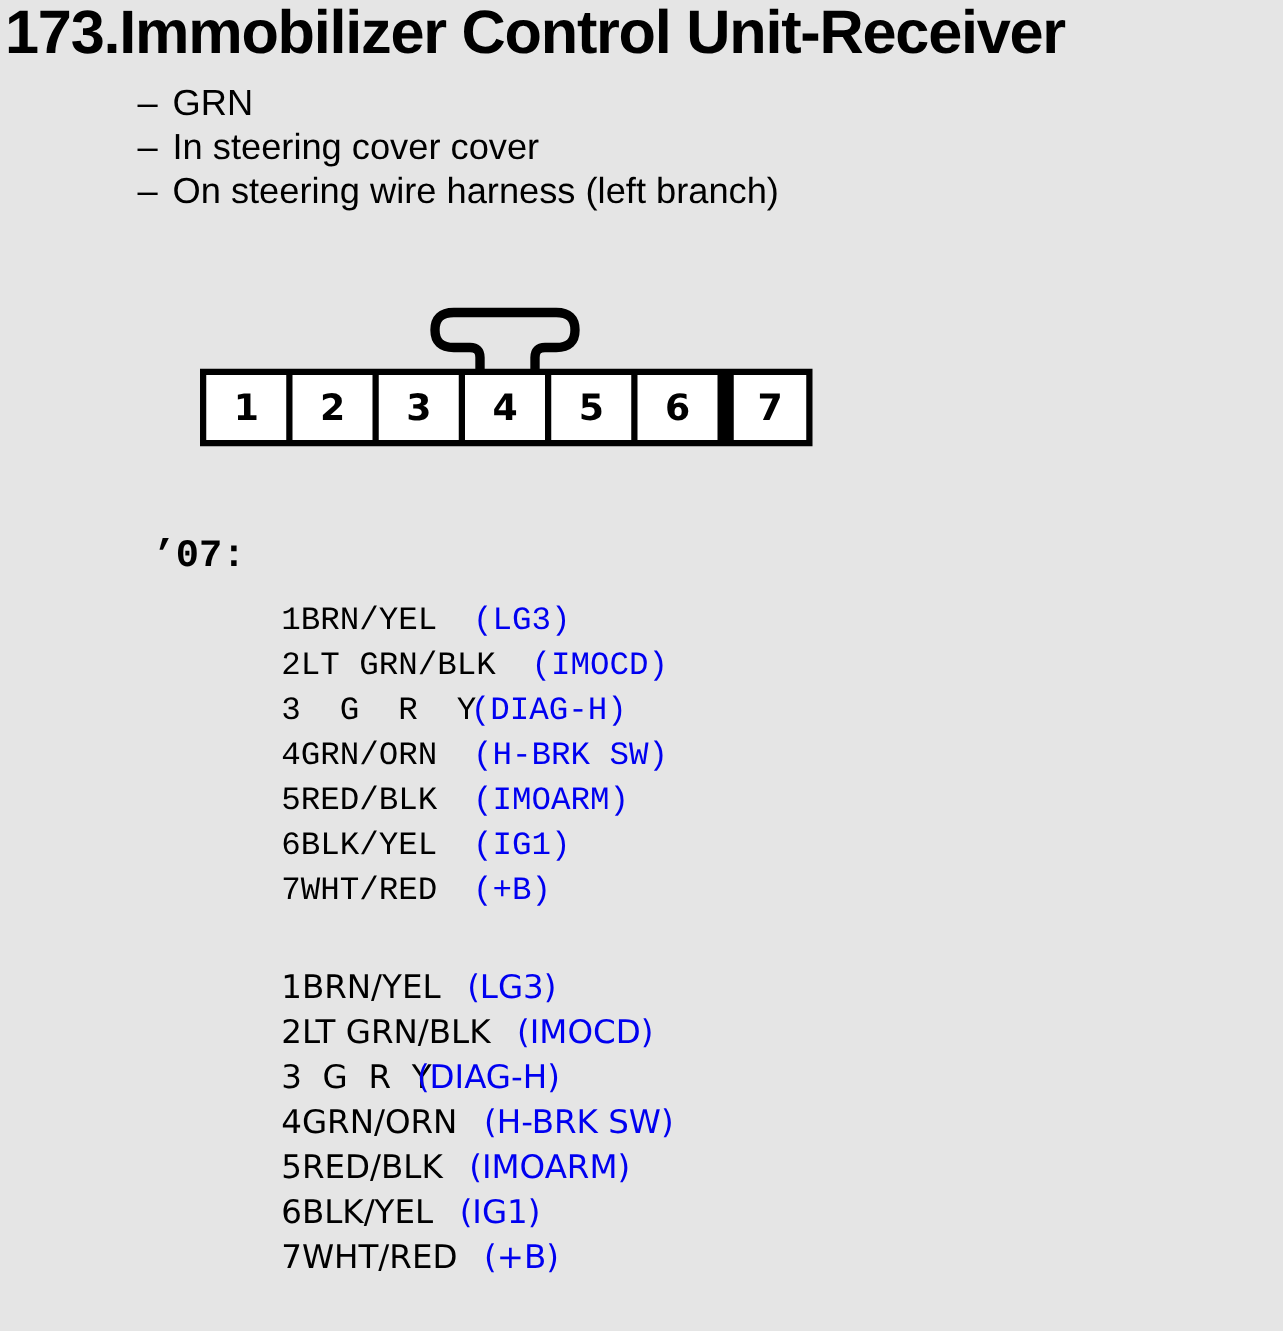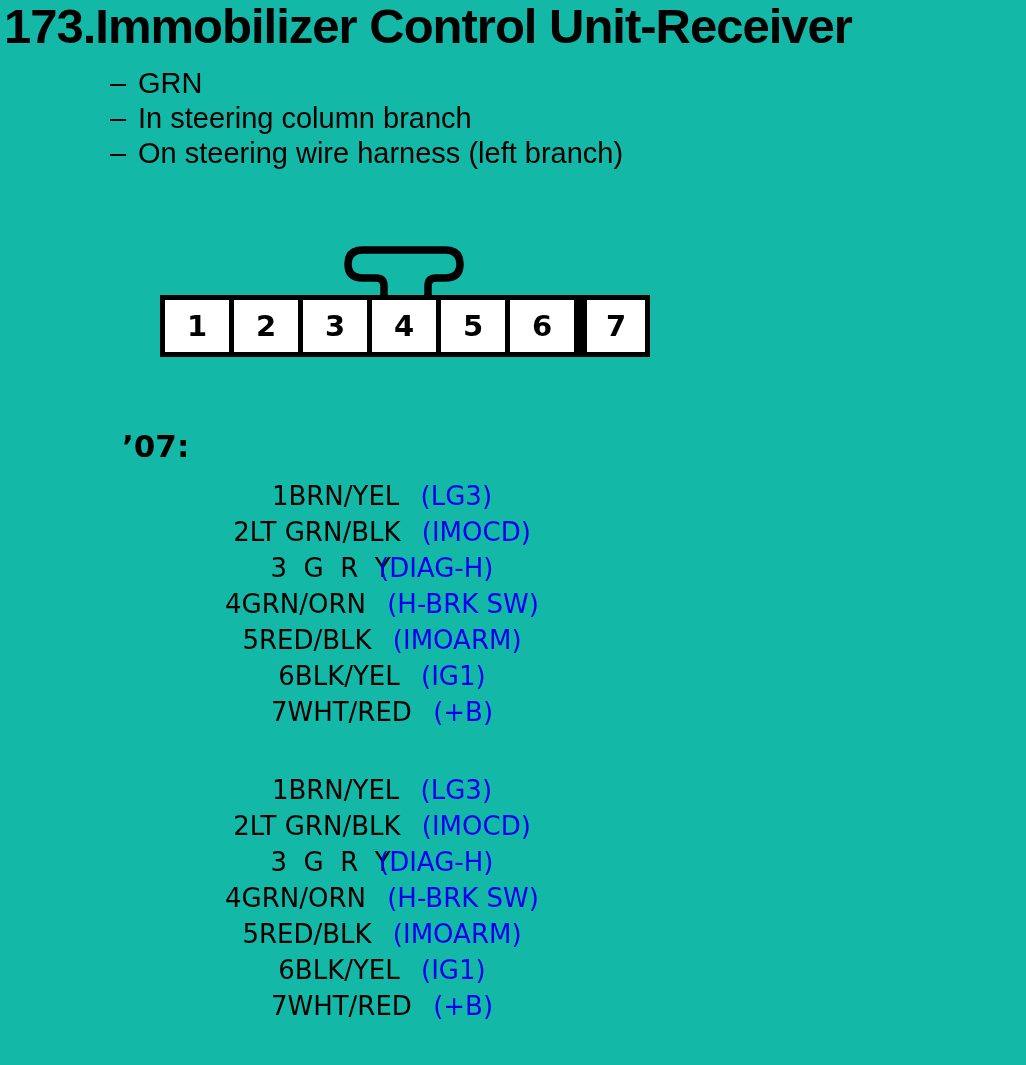--- a/index.html
+++ b/index.html
@@ -1,20 +1,20 @@
 <!DOCTYPE html>
 <html><head>
 <meta charset="utf-8">
 <style>
   html, body { margin: 0; padding: 0; background: #ffffff; }
   .page {
     position: relative;
     width: 1026px;
     height: 1065px;
-    background: #14b8a6;
+    background: #e5e5e5;
     overflow: hidden;
     color: #000000;
     font-family: "DejaVu Sans", sans-serif;
   }
   .title {
     position: absolute;
     left: 4px;
     top: 0px;
     font-family: "Liberation Sans", sans-serif;
     font-weight: bold;
@@ -60,53 +60,53 @@
   .latch-svg {
     position: absolute;
     left: 340px;
     top: 244px;
     width: 130px;
     height: 60px;
   }
 
   
   .section { position: absolute; left: 122px; }
-  .section-07 { top: 428px; }
+  .section-07 { top: 428px; font-family: Liberation Mono, monospace; }
   .section-08 { top: 758px; }
   .section-label {
     font-weight: bold;
     font-size: 31px;
     line-height: 36px;
   }
   .pin-rows {
     margin: 14px 0 0 103px;
     font-size: 26px;
     line-height: 36px;
   }
-  .pin-row { white-space: nowrap; text-align: center; }
+  .pin-row { white-space: nowrap; }
   .wire { white-space: pre; }
   .signal { margin-left: 13px; }
   .pin-row.overlap .signal { margin-left: -20px; }
 </style>
 </head>
 <body>
 
 <div class="page">
 
   <div class="title">173.Immobilizer Control Unit-Receiver</div>
 
   <div class="notes">
   <div class="note-row">
     <span class="dash">–</span>
     <span class="note-text">GRN</span>
   </div>
 
   <div class="note-row">
     <span class="dash">–</span>
-    <span class="note-text">In steering column branch</span>
+    <span class="note-text">In steering cover cover</span>
   </div>
 
   <div class="note-row">
     <span class="dash">–</span>
     <span class="note-text">On steering wire harness (left branch)</span>
   </div>
 </div>
 
   <svg class="latch-svg" viewBox="0 0 130 60" xmlns="http://www.w3.org/2000/svg">
     <path d="M 44 56 L 44 42 Q 44 34 36 34 L 23 34 Q 8 34 8 20 Q 8 6 23 6 L 105 6 Q 120 6 120 20 Q 120 34 105 34 L 96 34 Q 88 34 88 42 L 88 56" fill="none" stroke="#000000" stroke-width="7.5" stroke-linejoin="round" stroke-linecap="butt"></path>

